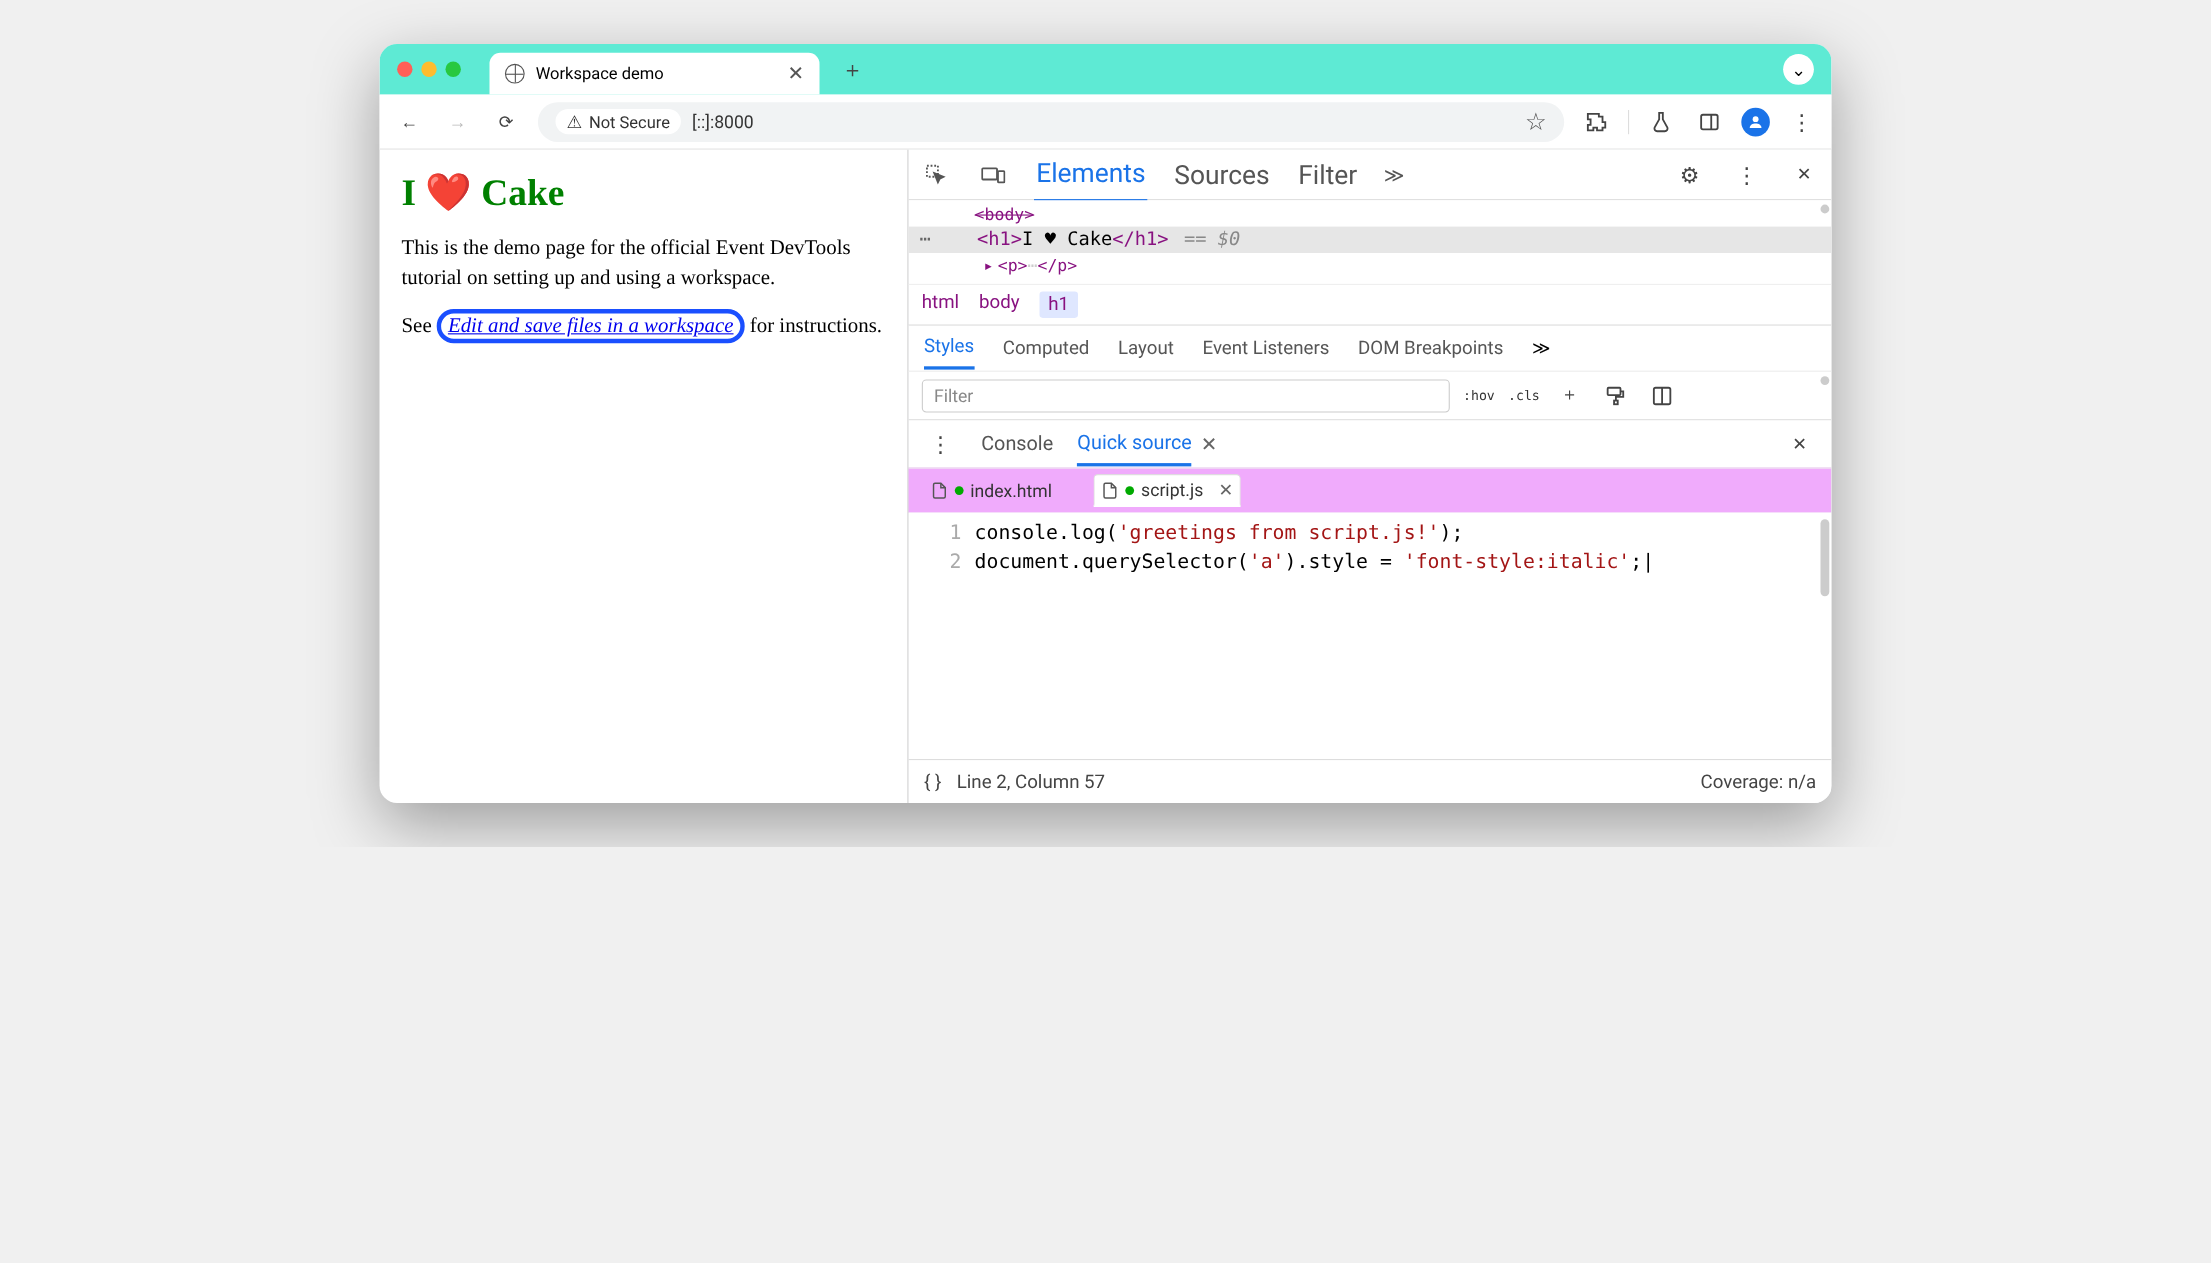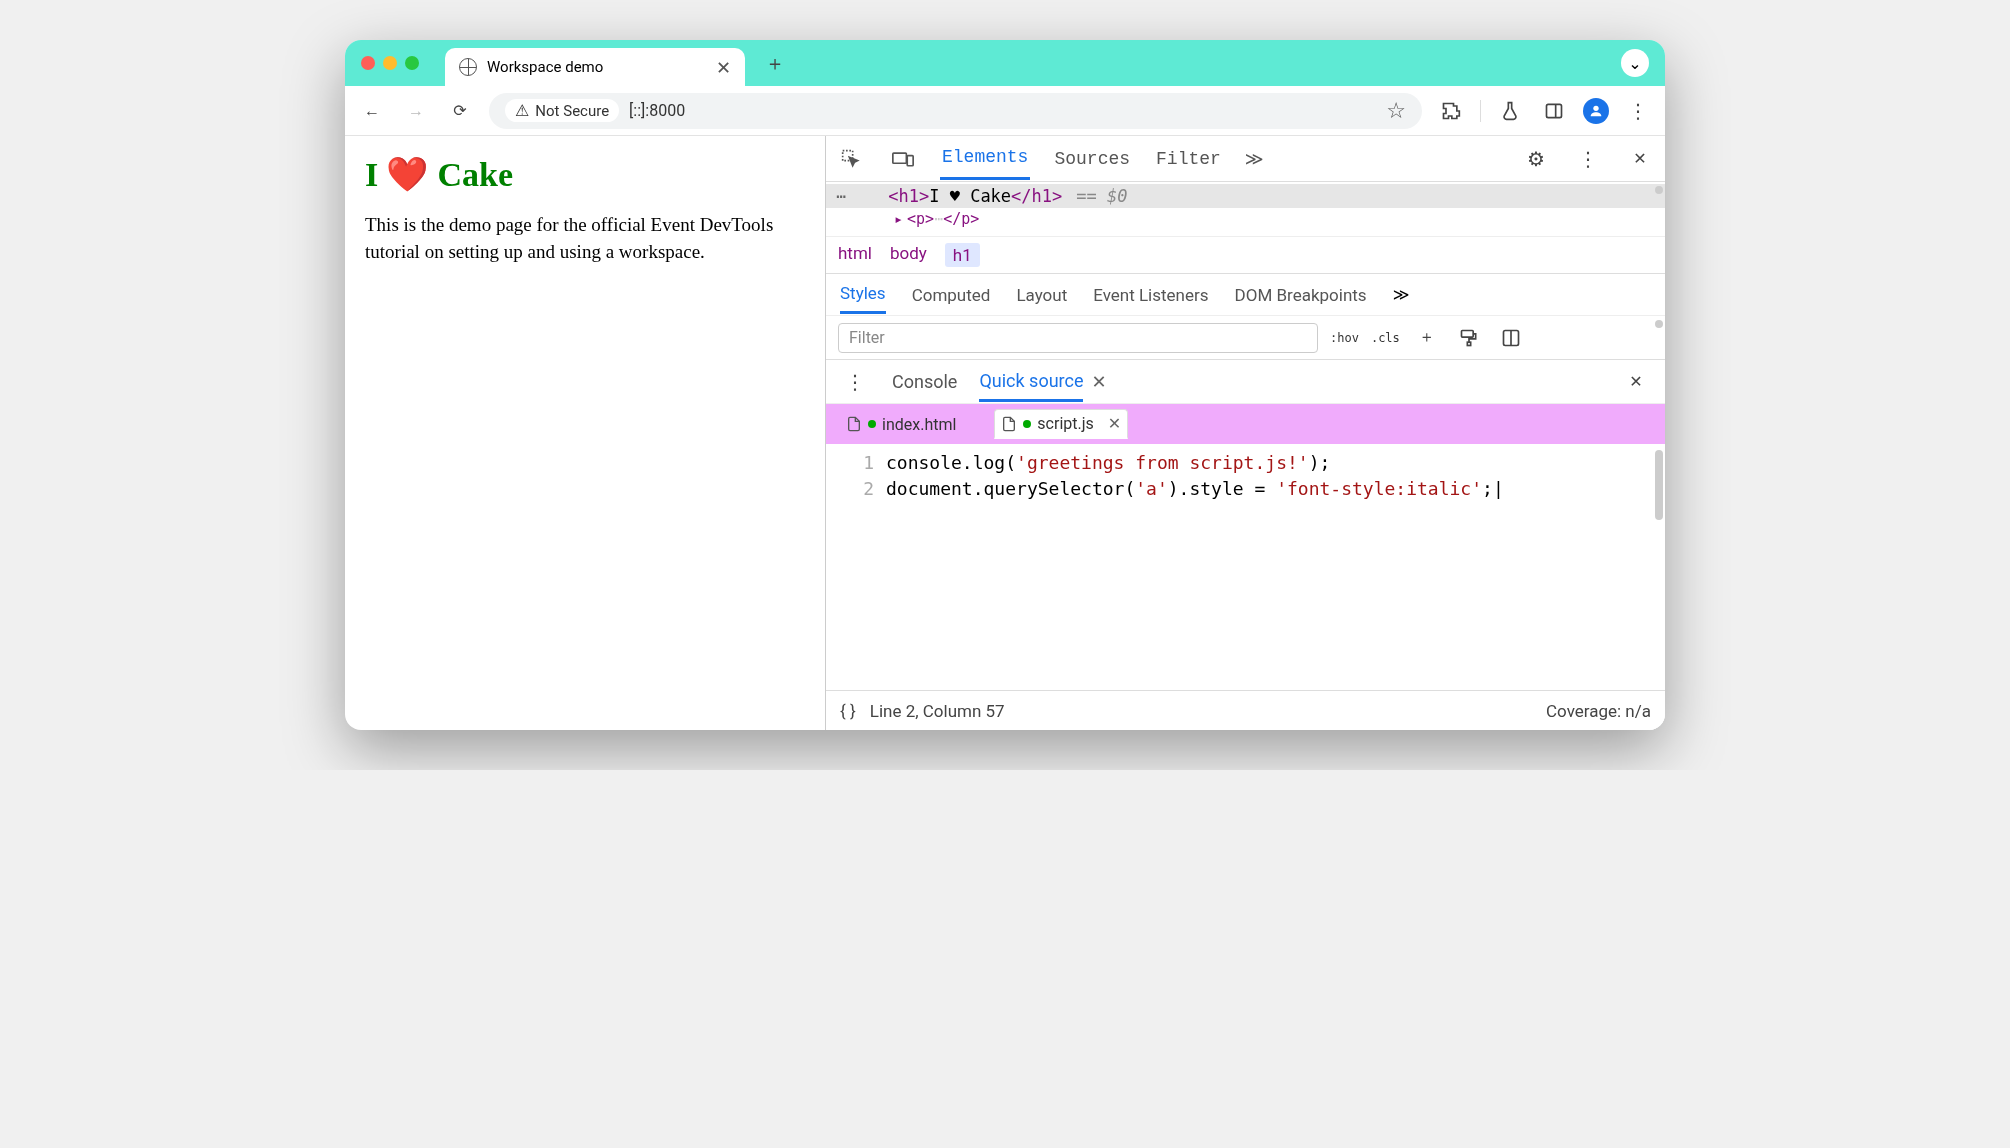--- a/index.html
+++ b/index.html
@@ -92,21 +92,21 @@
     overflow:auto;
     font-family: Georgia, "Times New Roman", serif;
   }
   .page h1 { color:#008000; font-size:34px; font-weight:bold; margin-bottom:18px;}
   .page p { font-size:19px; line-height:1.4; margin-bottom:18px; color:#000;}
   .page a { color:#0000ee; text-decoration:underline; font-style:italic;}
   .hl { border:4px solid #1a4fff; border-radius:18px; padding:1px 6px;}
   
   .devtools { flex:1; display:flex; flex-direction:column; border-left:1px solid #ccc; background:#f1f3f4; font-size:16px;}
   .dt-tabs { height:46px; background:#fff; display:flex; align-items:center; padding:0 10px; gap:22px; border-bottom:1px solid #ddd;}
-  .dt-tabs .tabbtn { font-size:18px; color:#555; padding: 10px 2px; cursor:pointer;font-family:Liberation Mono, monospace; }
+  .dt-tabs .tabbtn { font-size:24px; color:#555; padding: 10px 2px; cursor:pointer; }
   .dt-tabs .tabbtn.active { color:#1a73e8; border-bottom:3px solid #1a73e8; }
   .dt-tabs .more { font-size:18px; color:#555;}
   .dt-tabs .spacer { flex:1;}
   .dt-tabs .gear { font-size:20px;}
   .elements-body { background:#fff; font-family: Menlo, Consolas, monospace; font-size:17px; padding:2px 0 6px 0; }
   .el-row { display:flex; align-items:center; padding:2px 10px;}
   .el-row.sel { background:#e6e6e6;}
   .el-row .dots { color:#666; margin-right:20px; letter-spacing:2px;}
   .tag { color:#881280;}
   .txt { color:#000;}
@@ -197,20 +197,23 @@
       </div>
       <div class="iconbtn kebab">⋮</div>
     </div>
   </div>
 
   <div class="content">
 
     <div class="page">
       <h1>I ❤️ Cake</h1>
       <p>This is the demo page for the official Event DevTools tutorial on setting up and using a workspace.</p>
+      <p>
+        <span>See </span><span class="hl"><a href="#">Edit and save files in a workspace</a></span><span> for instructions.</span>
+      </p>
     </div>
 
     <div class="devtools rel">
       <div class="dt-tabs">
         <span class="iconbtn">
           <svg width="20" height="20" viewBox="0 0 24 24" fill="none" stroke="#555" stroke-width="2">
               <rect x="2" y="2" width="12" height="12" stroke-dasharray="2 2"></rect>
               <path d="M10 10l10 4-4 2-2 4z" fill="#555"></path>
             </svg>
         </span>
@@ -224,20 +227,23 @@
         <span class="tabbtn">Sources</span>
         <span class="tabbtn">Filter</span>
         <span class="more">≫</span>
         <span class="spacer"></span>
         <span class="iconbtn gear">⚙</span>
         <span class="iconbtn kebab">⋮</span>
         <span class="iconbtn">✕</span>
       </div>
 
       <div class="elements-body rel">
+        <div class="el-row partial">
+            <span class="tag" style="text-decoration:line-through">&lt;body&gt;</span>
+          </div>
         <div class="el-row sel">
           <span class="dots">⋯</span>
           <span style="margin-left:20px"><span class="tag">&lt;h1&gt;</span><span class="txt">I ♥ Cake</span><span class="tag">&lt;/h1&gt;</span></span>
           <span class="eq">== $0</span>
         </div>
         <div class="el-row" style="padding-left:68px;font-size:15px;color:#881280">▸<span style="margin-left:4px">&lt;p&gt;</span><span style="color:#ccc">⋯</span><span>&lt;/p&gt;</span></div>
         <div class="vscroll" style="top:4px;height:8px"></div>
       </div>
 
       <div class="crumbs">

